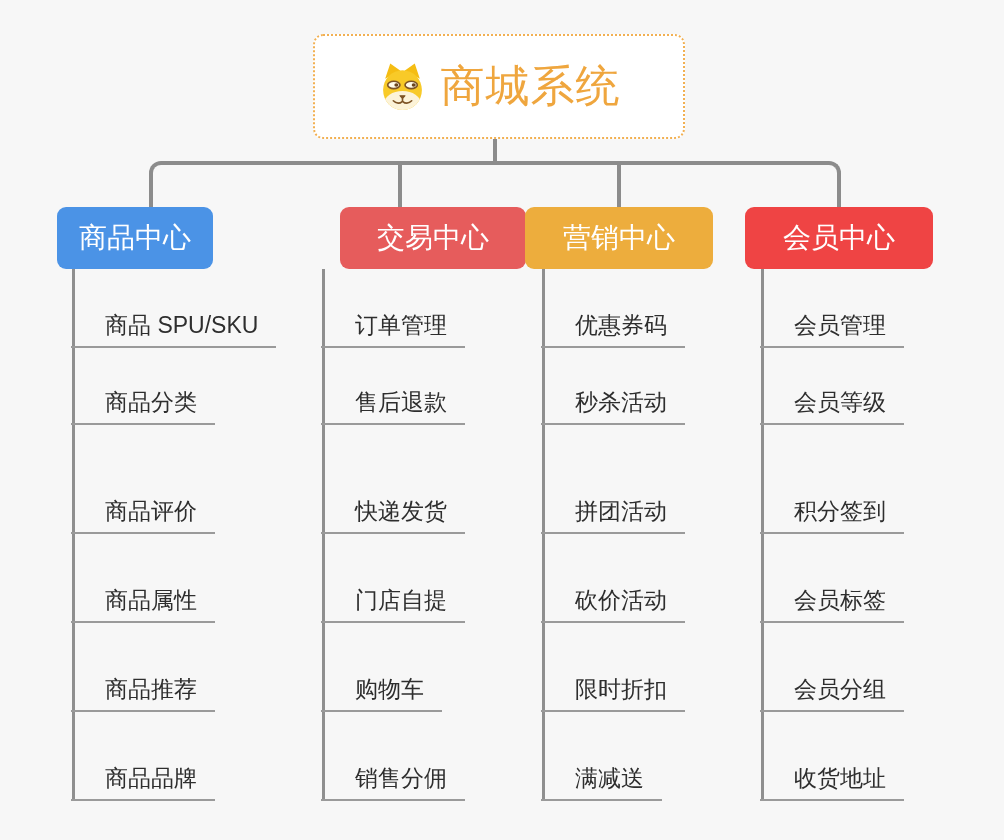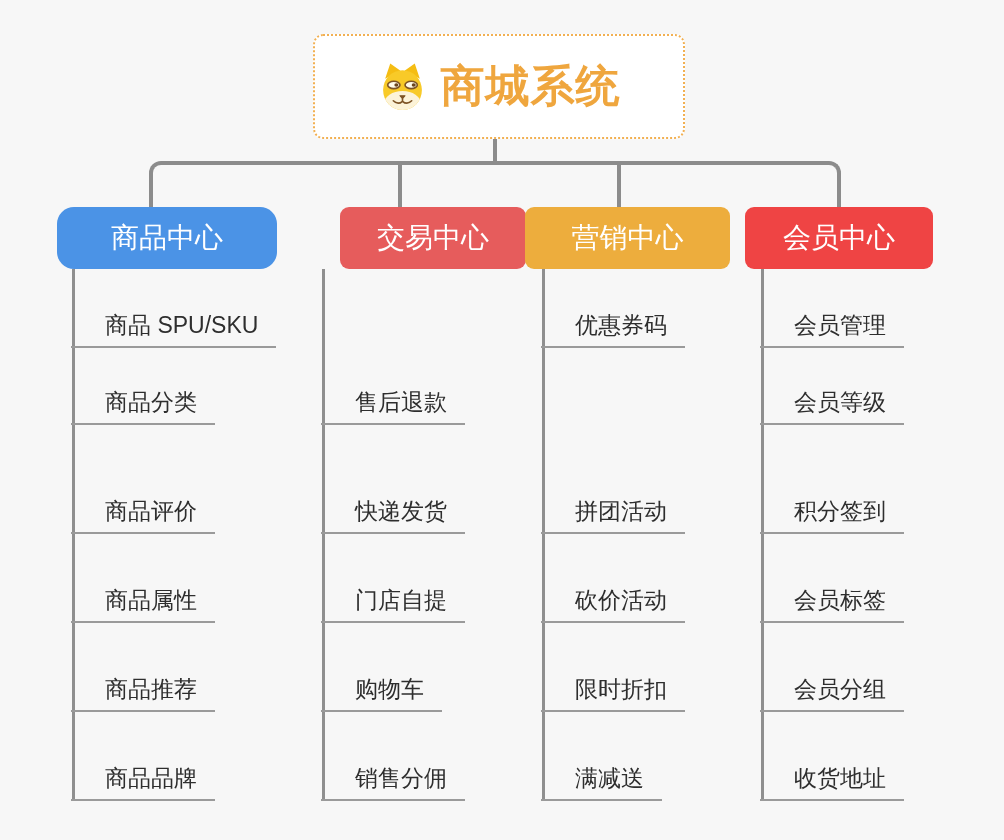--- a/index.html
+++ b/index.html
@@ -15,21 +15,20 @@
   }
   
   .root-node{
     position:absolute;left:313px;top:34px;width:372px;height:105px;
     box-sizing:border-box;
     background:#ffffff;
     border:2px dotted #f2b052;
     border-radius:10px;
     display:flex;align-items:center;justify-content:center;
     gap:14px;
-    font-weight:bold;
   }
   .root-title{
     font-size:44px;color:#efa63e;letter-spacing:1px;white-space:nowrap;
   }
   .dog-icon{width:49px;height:50px;display:block;}
   
   .line{position:absolute;background:#8c8c8c;}
   .bus-frame{
     position:absolute;left:149px;top:161px;width:692px;height:46px;
     box-sizing:border-box;
@@ -45,23 +44,23 @@
   .trunk-3{left:542px;}
   .trunk-4{left:761px;}
   
   .branch-node{
     position:absolute;top:207px;height:62px;
     box-sizing:border-box;
     border-radius:9px;
     display:flex;align-items:center;justify-content:center;
     color:#ffffff;font-size:28px;white-space:nowrap;
   }
-  .branch-1{left:57px;width:220px;border-radius:17px;}
+  .branch-1{left:57px;width:156px;}
   .branch-2{left:307px;width:186px;margin-left:33px;}
-  .branch-3{left:525px;width:205px;}
+  .branch-3{left:525px;width:188px;}
   .branch-4{left:745px;width:188px;}
   
   .leaf{
     position:absolute;height:44px;
     box-sizing:border-box;
     display:flex;align-items:flex-end;
     padding:0 18px 5px 34px;
     border-bottom:2px solid #9a9a9a;
     font-size:23px;color:#2e2e2e;white-space:nowrap;
   }
@@ -115,27 +114,29 @@
     <span>会员中心</span>
   </div>
 
   <div class="leaf col-1 row-1">商品 SPU/SKU</div>
   <div class="leaf col-1 row-2">商品分类</div>
   <div class="leaf col-1 row-3">商品评价</div>
   <div class="leaf col-1 row-4">商品属性</div>
   <div class="leaf col-1 row-5">商品推荐</div>
   <div class="leaf col-1 row-6">商品品牌</div>
 
+  <div class="leaf col-2 row-1">订单管理</div>
   <div class="leaf col-2 row-2">售后退款</div>
   <div class="leaf col-2 row-3">快递发货</div>
   <div class="leaf col-2 row-4">门店自提</div>
   <div class="leaf col-2 row-5">购物车</div>
   <div class="leaf col-2 row-6">销售分佣</div>
 
   <div class="leaf col-3 row-1">优惠券码</div>
+  <div class="leaf col-3 row-2">秒杀活动</div>
   <div class="leaf col-3 row-3">拼团活动</div>
   <div class="leaf col-3 row-4">砍价活动</div>
   <div class="leaf col-3 row-6">满减送</div>
   <div class="leaf col-3 row-5">限时折扣</div>
 
   <div class="leaf col-4 row-1">会员管理</div>
   <div class="leaf col-4 row-2">会员等级</div>
   <div class="leaf col-4 row-3">积分签到</div>
   <div class="leaf col-4 row-4">会员标签</div>
   <div class="leaf col-4 row-5">会员分组</div>

